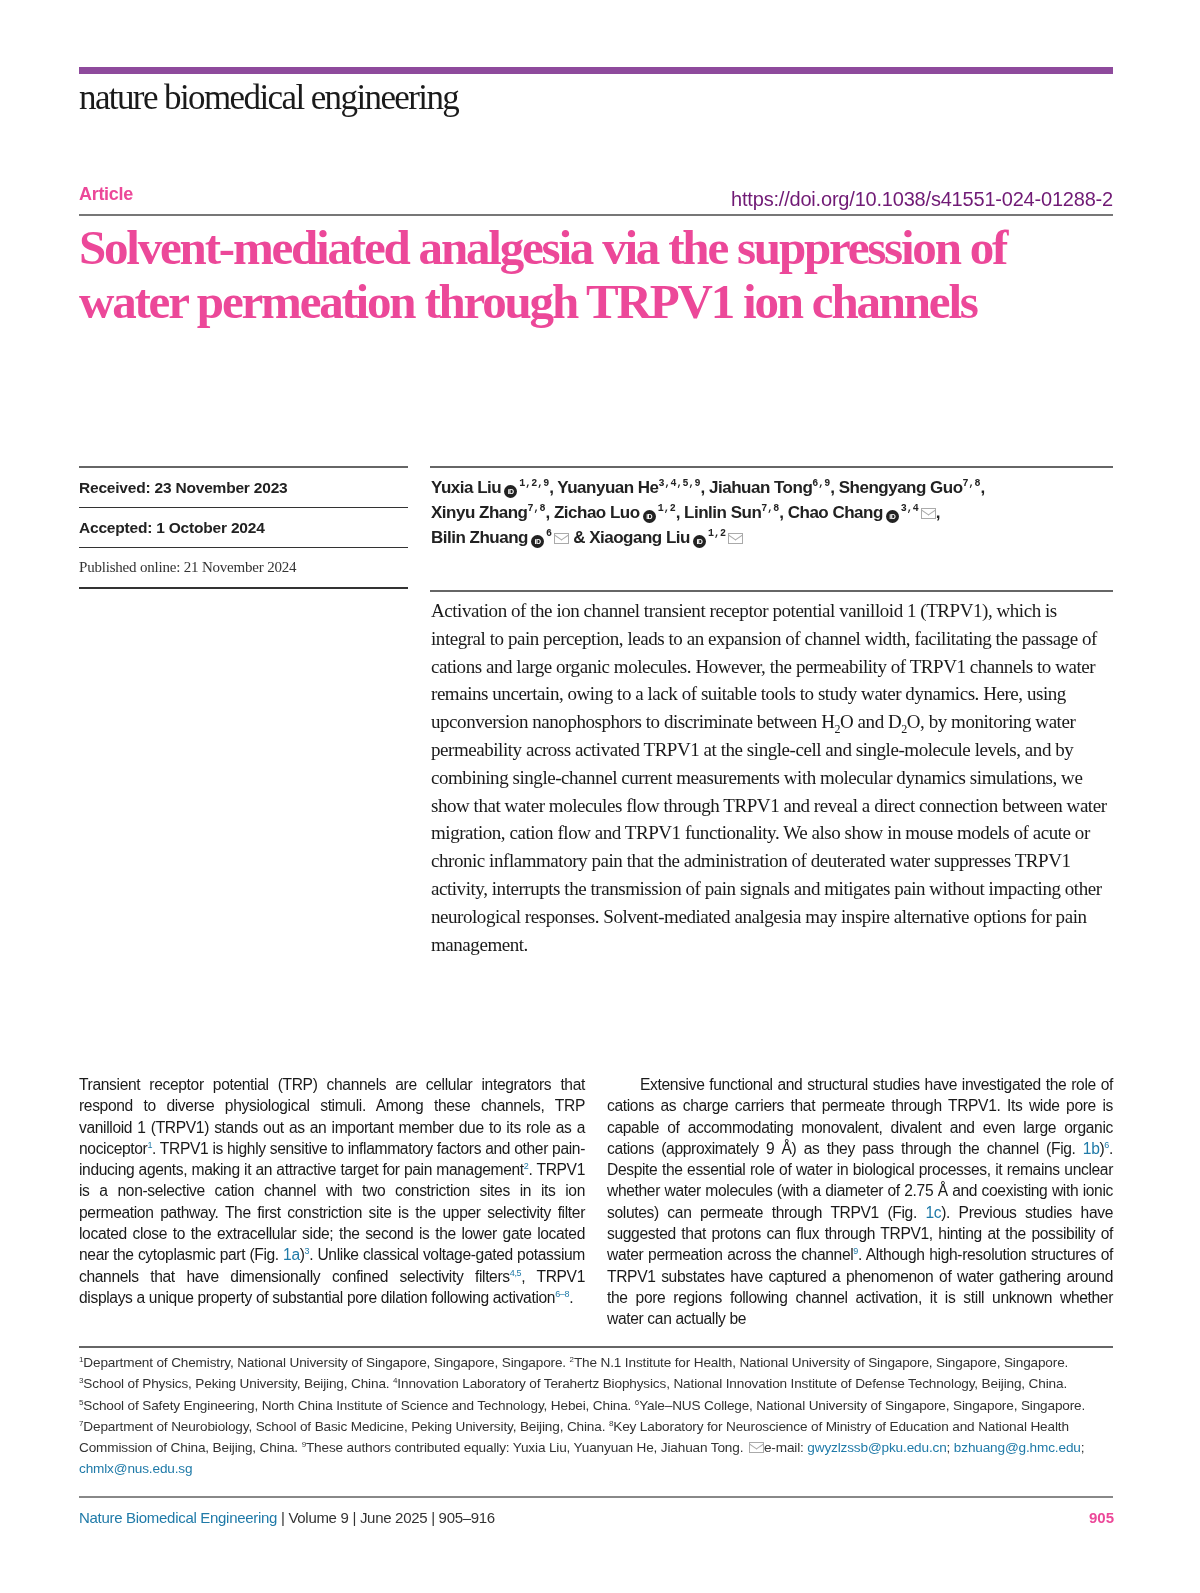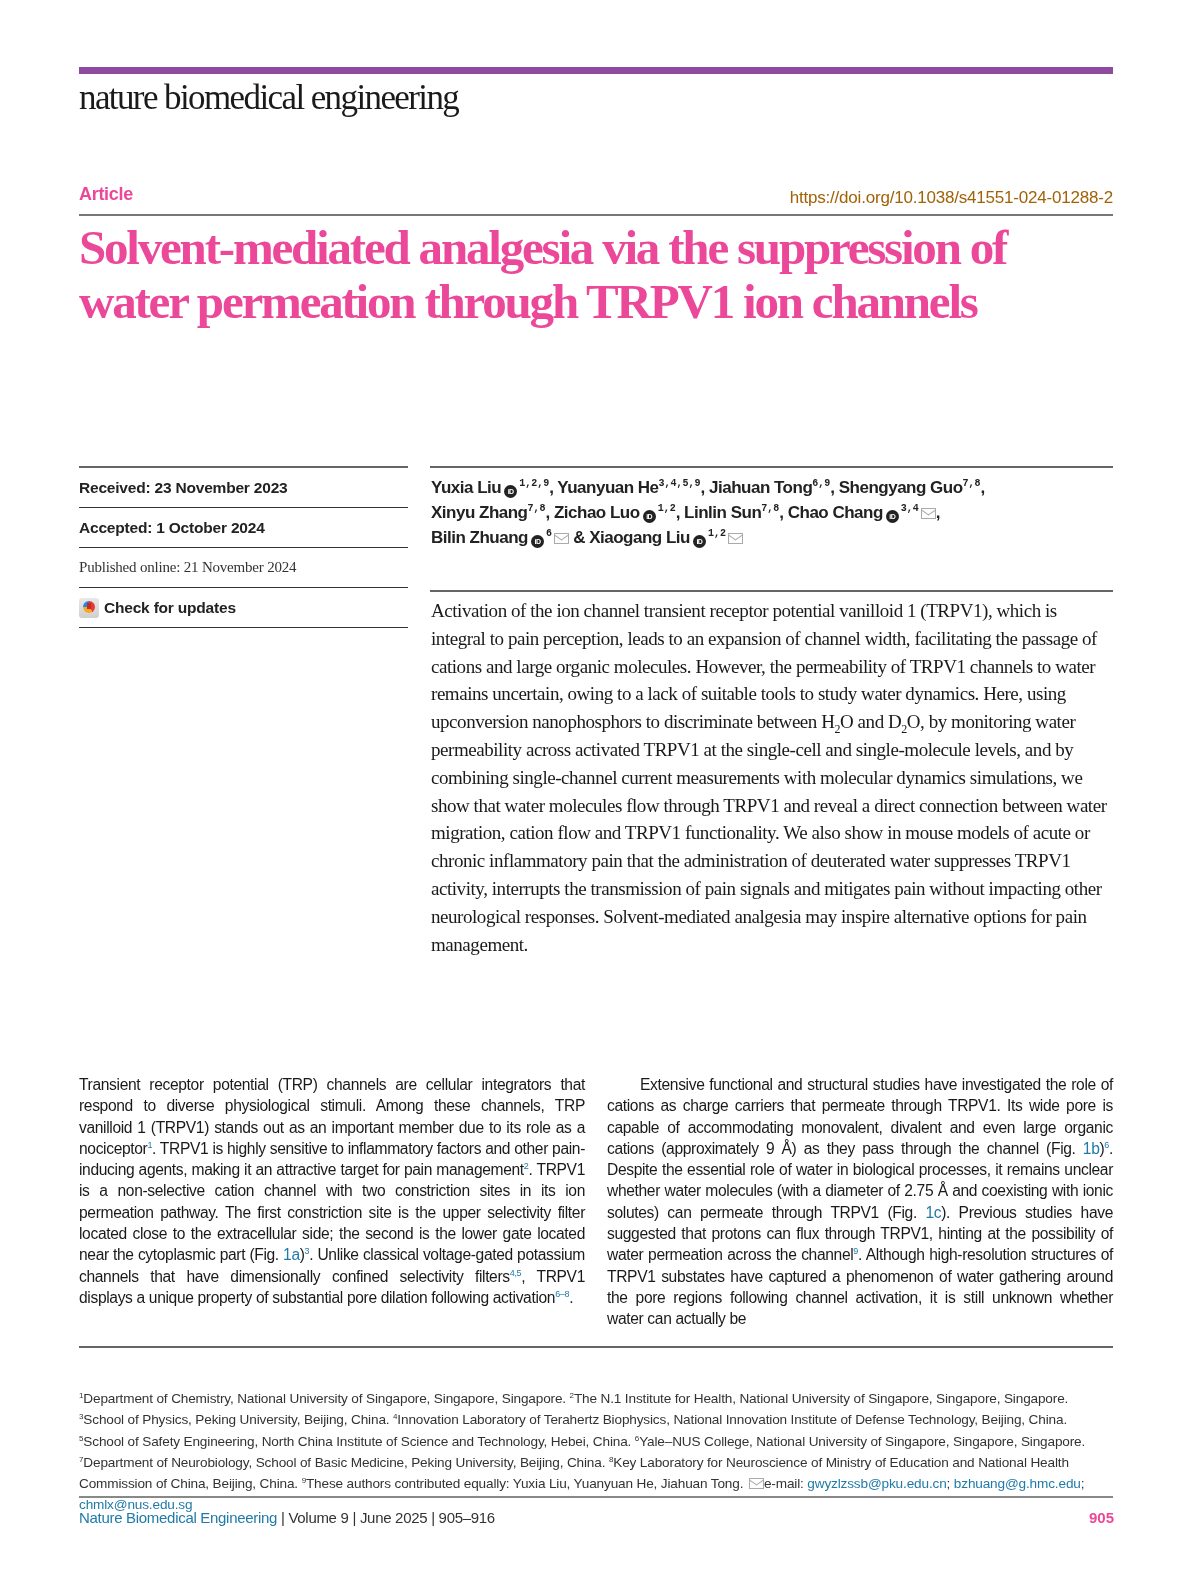--- a/index.html
+++ b/index.html
@@ -4,21 +4,21 @@
 <style>
   * { box-sizing: border-box; margin: 0; padding: 0; }
   html, body { width: 1200px; height: 1593px; background: #ffffff; }
   body { position: relative; color: #1a1a1a; font-family: "Liberation Sans", sans-serif; overflow: hidden; }
 
   .abs { position: absolute; }
   .accent-bar { left: 79px; top: 67px; width: 1034px; height: 7px; background: #8e4a9c; }
   .journal-name { left: 79px; top: 78px; font-family: "Liberation Serif", serif; font-size: 35px; letter-spacing: -1.6px; color: #1a1a1a; font-weight: normal; }
 
   .article-type { left: 79px; top: 184px; font-size: 18px; font-weight: bold; letter-spacing: -0.3px; color: #ec4899; }
-  .doi-link { right: 87px; top: 188px; font-size: 17px; color: #a16207; text-decoration: none; letter-spacing: -0.2px; }
+  .doi-link { right: 87px; top: 188px; font-size: 20px; color: #701a75; text-decoration: none; letter-spacing: -0.2px; }
   .rule-top { left: 79px; top: 214px; width: 1034px; height: 2px; background: #777; }
 
   .title { left: 79px; top: 221px; width: 1020px; font-family: "Liberation Serif", serif; font-weight: bold; font-size: 49px; line-height: 54px; letter-spacing: -2.2px; color: #ec4899; }
 
   
   .meta-col { left: 79px; top: 466px; width: 329px; }
   .meta-rule { height: 1px; background: #333; width: 329px; }
   .meta-rule.thick { height: 2px; background: #666; }
   .meta-row { height: 39px; display: flex; align-items: center; font-size: 15.5px; letter-spacing: -0.2px; color: #222; }
   .meta-row.bold { font-weight: bold; font-weight: 600; }
@@ -47,21 +47,21 @@
   
   .body-col { top: 1074px; width: 506px; font-family: Liberation Sans, sans-serif; font-size: 15.6px; line-height: 21.3px; letter-spacing: -0.35px; color: #1a1a1a; text-align: justify; }
   .col-left { left: 79px; }
   .col-right { left: 607px; }
   .col-right .para { text-indent: 33px; }
   .body-col sup { font-size: 9px; line-height: 0; vertical-align: 6px; }
   .ref { color: #1f7aa8; cursor: pointer; }
 
   
   .aff-rule { left: 79px; top: 1346px; width: 1034px; height: 2px; background: #666; }
-  .affiliations { left: 79px; top: 1352px; width: 1034px; font-size: 13.6px; line-height: 21.3px; letter-spacing: -0.15px; color: #333; margin-top: 36px; }
+  .affiliations { left: 79px; top: 1352px; width: 1034px; font-size: 13.6px; line-height: 21.3px; letter-spacing: -0.15px; color: #333; }
   .affiliations sup { font-size: 8px; line-height: 0; vertical-align: 5px; }
   .email-link { color: #1f7aa8; cursor: pointer; }
 
   
   .footer-rule { left: 79px; top: 1496px; width: 1034px; height: 2px; background: #888; }
   .footer-left { left: 79px; top: 1509px; font-size: 15px; letter-spacing: -0.3px; color: #333; }
   .footer-journal { color: #1f7aa8; cursor: pointer; }
   .page-number { right: 86px; top: 1509px; font-size: 15px; font-weight: bold; color: #ec4899; }
 </style>
 </head>
@@ -77,24 +77,20 @@
 <h1 class="abs title">Solvent-mediated analgesia via the suppression of water permeation through TRPV1 ion channels</h1>
 
 <div class="abs meta-col">
   <div class="meta-rule thick"></div>
   <div class="meta-row bold">Received: 23 November 2023</div>
   <div class="meta-rule"></div>
   <div class="meta-row bold">Accepted: 1 October 2024</div>
   <div class="meta-rule"></div>
   <div class="meta-row serif">Published online: 21 November 2024</div>
   <div class="meta-rule"></div>
-  <div class="meta-row check-updates">
-    <span class="cfu-icon"></span>
-    <span>Check for updates</span>
-  </div>
   <div class="meta-rule"></div>
 </div>
 
 <div class="abs authors-rule"></div>
 <div class="abs authors" id="authors"><span class="author"><span>Yuxia Liu</span><span class="orcid-icon">iD</span><sup>1,2,9</sup></span><span>, </span><span class="author"><span>Yuanyuan He</span><sup>3,4,5,9</sup></span><span>, </span><span class="author"><span>Jiahuan Tong</span><sup>6,9</sup></span><span>, </span><span class="author"><span>Shengyang Guo</span><sup>7,8</sup></span><span>, </span><br><span class="author"><span>Xinyu Zhang</span><sup>7,8</sup></span><span>, </span><span class="author"><span>Zichao Luo</span><span class="orcid-icon">iD</span><sup>1,2</sup></span><span>, </span><span class="author"><span>Linlin Sun</span><sup>7,8</sup></span><span>, </span><span class="author"><span>Chao Chang</span><span class="orcid-icon">iD</span><sup>3,4</sup><span class="mail-icon"></span></span><span>, </span><br><span class="author"><span>Bilin Zhuang</span><span class="orcid-icon">iD</span><sup>6</sup><span class="mail-icon"></span></span><span> &amp; </span><span class="author"><span>Xiaogang Liu</span><span class="orcid-icon">iD</span><sup>1,2</sup><span class="mail-icon"></span></span></div>
 
 <div class="abs abstract-rule"></div>
 <p class="abs abstract"><span>Activation of the ion channel transient receptor potential vanilloid 1 (TRPV1), which is integral to pain perception, leads to an expansion of channel width, facilitating the passage of cations and large organic molecules. However, the permeability of TRPV1 channels to water remains uncertain, owing to a lack of suitable tools to study water dynamics. Here, using upconversion nanophosphors to discriminate between H</span><sub>2</sub><span>O and D</span><sub>2</sub><span>O, by monitoring water permeability across activated TRPV1 at the single-cell and single-molecule levels, and by combining single-channel current measurements with molecular dynamics simulations, we show that water molecules flow through TRPV1 and reveal a direct connection between water migration, cation flow and TRPV1 functionality. We also show in mouse models of acute or chronic inflammatory pain that the administration of deuterated water suppresses TRPV1 activity, interrupts the transmission of pain signals and mitigates pain without impacting other neurological responses. Solvent-mediated analgesia may inspire alternative options for pain management.</span></p>
 
 <div class="abs body-col col-left">

